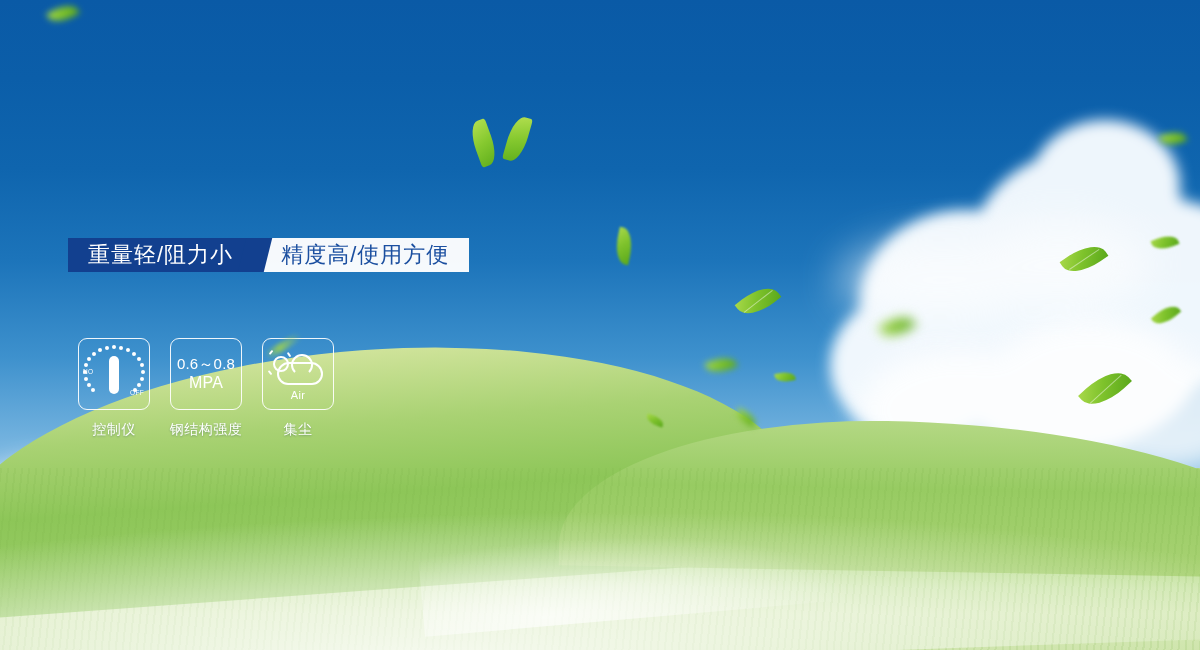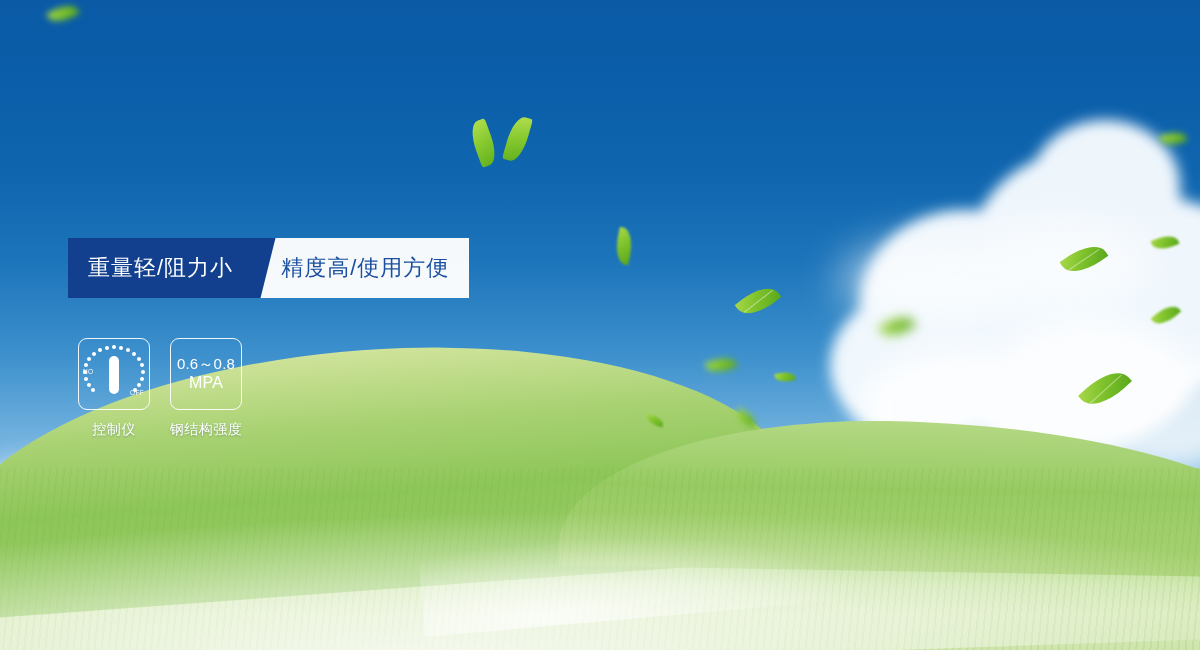--- a/index.html
+++ b/index.html
@@ -121,21 +121,21 @@
     color:#ffffff;
     letter-spacing:2px;
     font-weight:300;
     white-space:nowrap;
     text-shadow:0 1px 3px rgba(0,30,70,.25);
   }
 
   
   .subbar{
     position:absolute; left:68px; top:238px;
-    height:60px; display:flex; align-items:stretch;
+    height:34px; display:flex; align-items:stretch;
   }
   .sub-a{
     position:relative;
     background:#12408f;
     color:#ffffff;
     font-size:22px;
     display:flex; align-items:center;
     padding:0 22px 0 20px;
     letter-spacing:1px;
     z-index:2;
@@ -355,16 +355,31 @@
           <div class="feat-text">
             <div>0.6～0.8</div>
             <div class="l2">MPA</div>
           </div>
         </div>
         <div class="feat-label">钢结构强度</div>
       </div>
 
 
 
+      <div class="feat">
+        <div class="feat-box">
+          <div class="aircloud">
+            <span class="streak"></span>
+            <span class="sun"></span>
+            <span class="ray" style="left:1px;  top:2px;  transform:rotate(40deg);"></span>
+            <span class="ray" style="left:19px; top:4px;  transform:rotate(-35deg);"></span>
+            <span class="ray" style="left:0px;  top:22px; transform:rotate(-40deg);"></span>
+            <span class="cbump"></span>
+            <span class="cmain"></span>
+            <span class="airtxt">Air</span>
+          </div>
+        </div>
+        <div class="feat-label">集尘</div>
+      </div>
 
     </div>
   </div>
 </div>
 
 </body></html>

